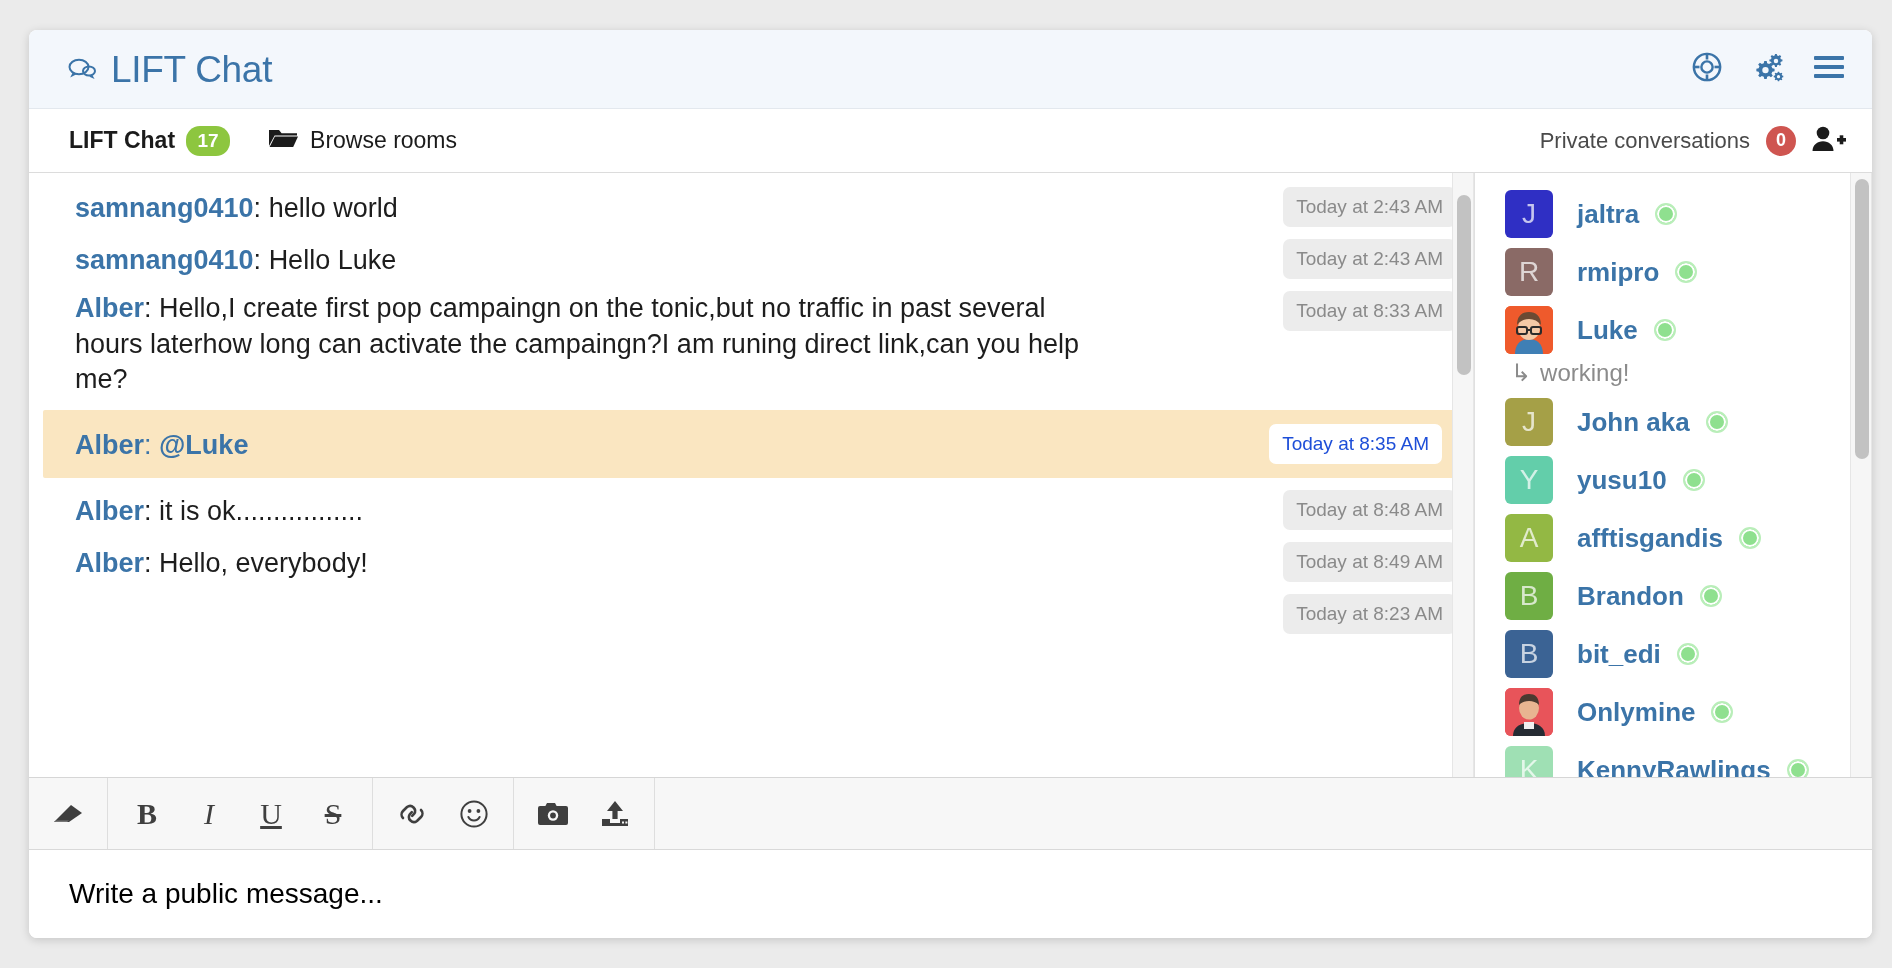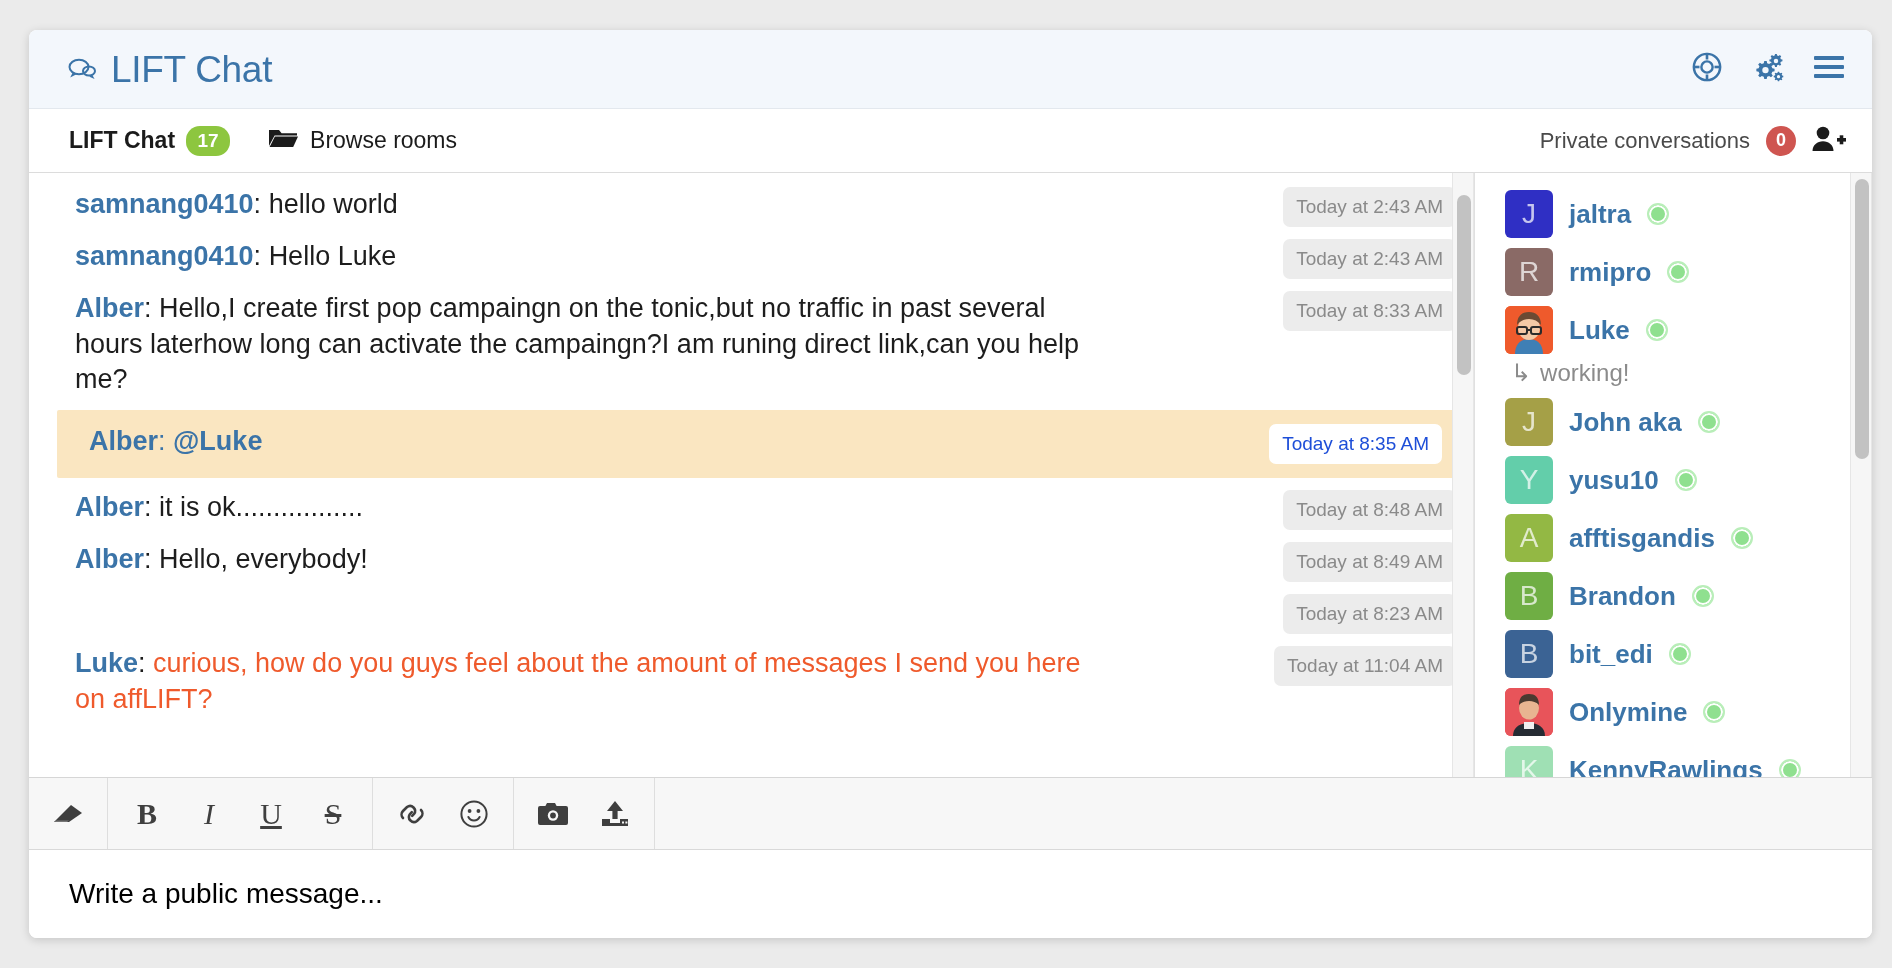--- a/index.html
+++ b/index.html
@@ -121,29 +121,29 @@
     flex: 1 1 auto;
     position: relative;
     overflow: hidden;
     background: #fff;
     padding: 8px 0 0 0;
   }
   .msg-list { padding: 0 0 0 0; }
   .msg-row {
     position: relative;
     display: flex;
-    align-items: flex-start;
+    align-items: flex-end;
     padding: 6px 18px 6px 46px;
     min-height: 44px;
   }
   .msg-row.highlight {
     background: #fae6c1;
     padding-top: 14px;
     padding-bottom: 14px;
-    margin: 6px 14px 6px 28px;
+    margin: 6px 14px 6px 14px;
     padding-left: 32px;
     border-radius: 2px;
   }
   .msg-text {
     font-size: 27px;
     line-height: 1.32;
     color: #1d1d1d;
     max-width: 1040px;
     word-wrap: break-word;
   }
@@ -211,20 +211,21 @@
     color: rgba(255,255,255,0.72);
     font-weight: 400;
     overflow: hidden;
     position: relative;
   }
   .user-name {
     font-size: 26px;
     font-weight: bold;
     color: #3b74a8;
     white-space: nowrap;
+    margin-left: 8px;
   }
   .status-dot {
     width: 22px; height: 22px;
     border-radius: 50%;
     background: #8fe08f;
     border: 2px solid #b9eeb9;
     box-shadow: 0 0 0 2px #fff inset;
     flex: 0 0 22px;
   }
   .user-status-line {
@@ -376,24 +377,20 @@
             <div class="msg-text"><span class="msg-author">Alber</span><span>: </span><span class="msg-body">it is ok.................</span></div>
             <span class="msg-time">Today at 8:48 AM</span>
           </div>
           <div class="msg-row">
             <div class="msg-text"><span class="msg-author">Alber</span><span>: </span><span class="msg-body">Hello, everybody!</span></div>
             <span class="msg-time">Today at 8:49 AM</span>
           </div>
           <div class="msg-row orange">
             <span class="msg-time">Today at 8:23 AM</span>
           </div>
-          <div class="msg-row orange">
-            <div class="msg-text"><span class="msg-author">Luke</span><span>: </span><span class="msg-body">curious, how do you guys feel about the amount of messages I send you here on affLIFT?</span></div>
-            <span class="msg-time">Today at 11:04 AM</span>
-          </div>
         </div>
       <div class="vscroll">
         <div class="thumb" style="top:22px;height:180px;"></div>
       </div>
     </div>
 
     <div class="users-pane">
       <div id="user-list">
           <div class="user-row">
             <span class="avatar" style="background: rgb(47, 47, 196);">

